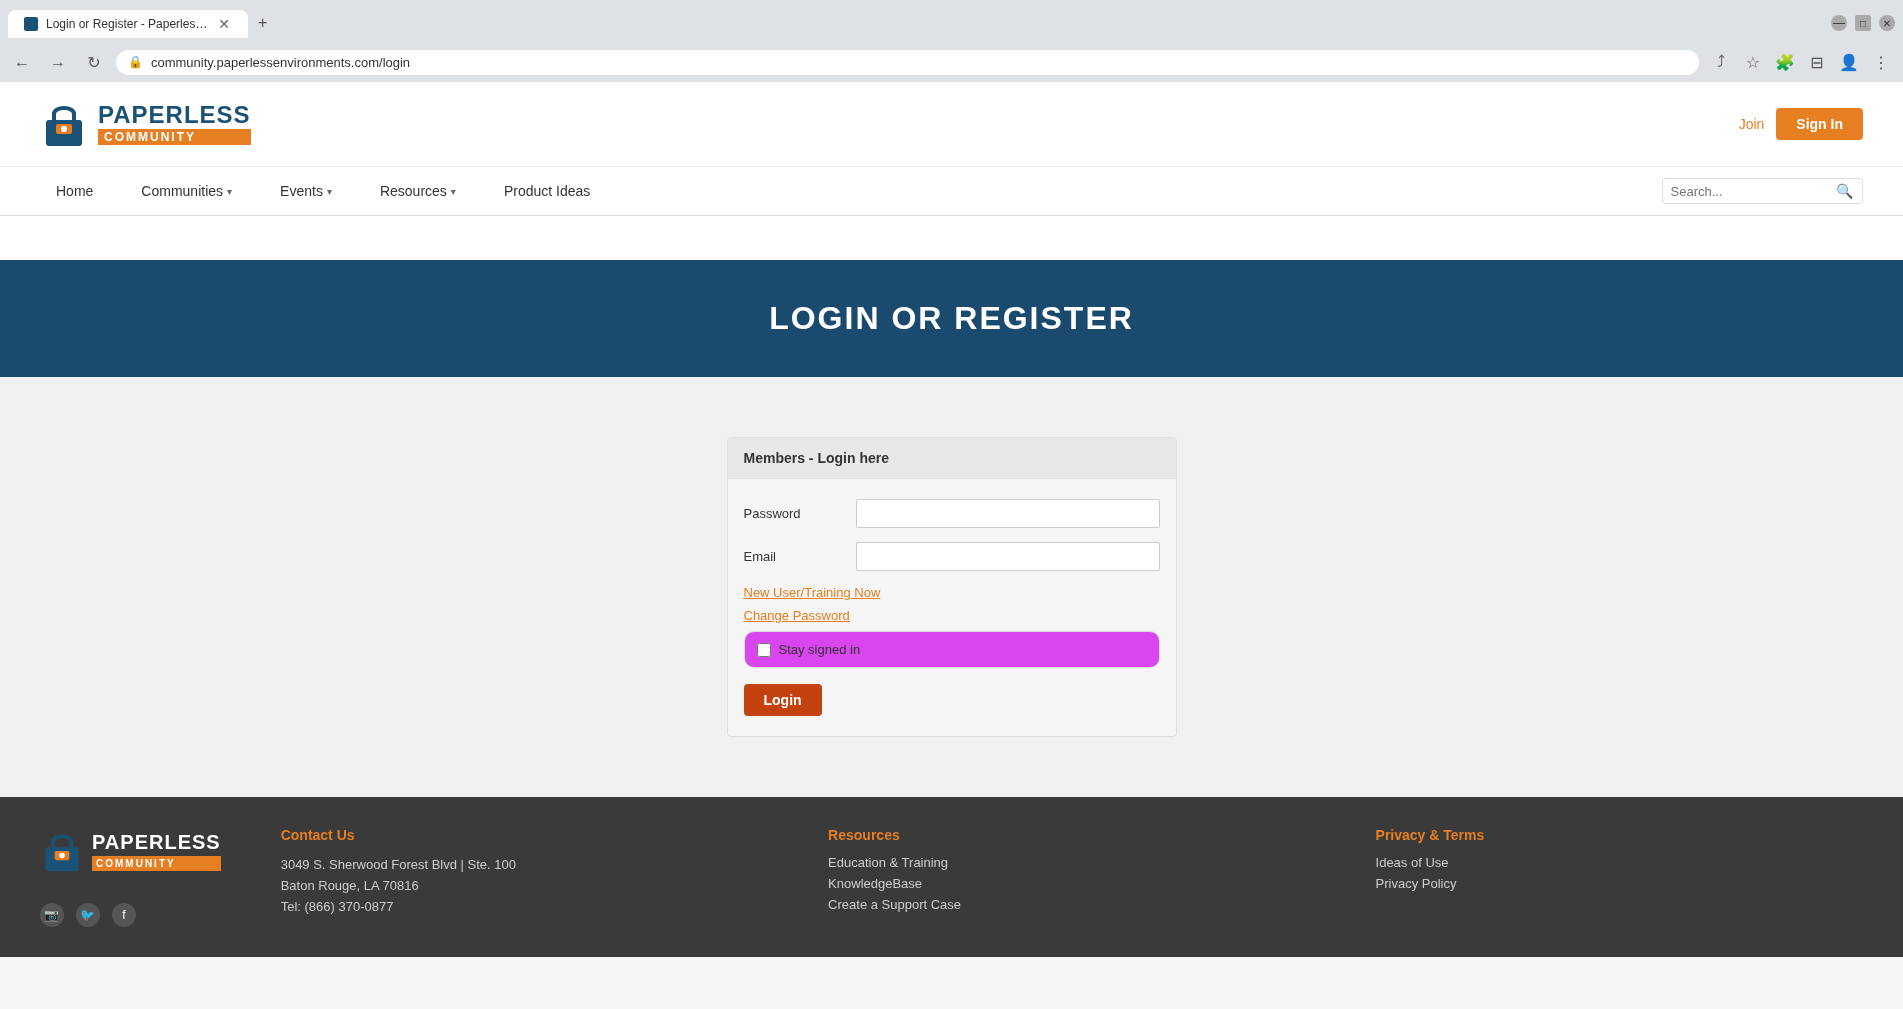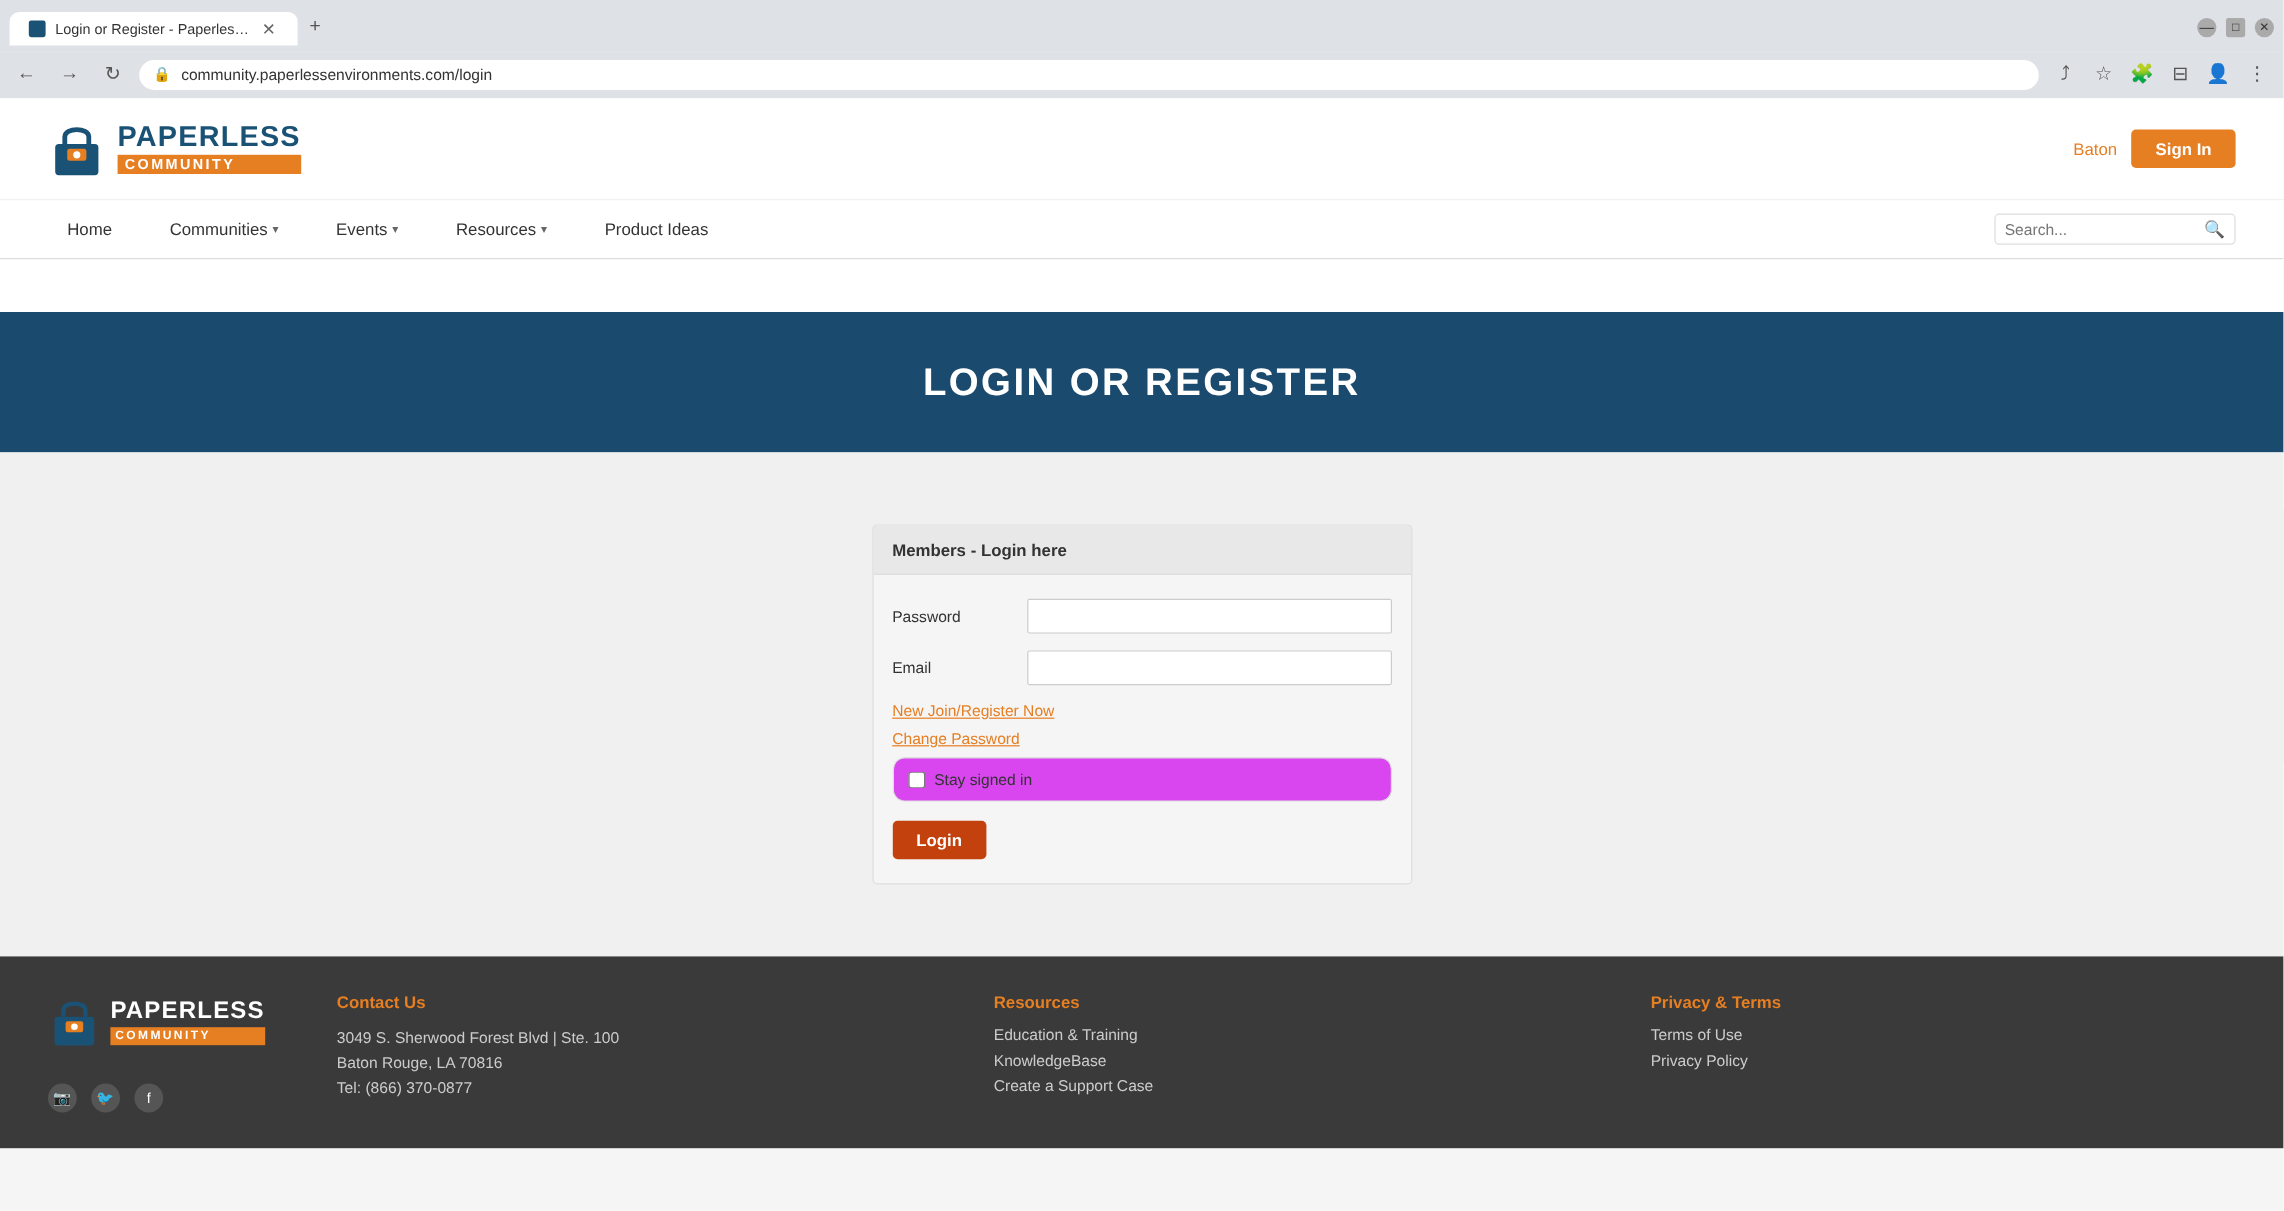--- a/index.html
+++ b/index.html
@@ -435,21 +435,21 @@
         <path d="M14 22 V16 C14 8 34 8 34 16 V22" fill="none" stroke="#1a5276" stroke-width="4"></path>
         <rect x="16" y="26" width="16" height="10" rx="2" fill="#e67e22"></rect>
         <circle cx="24" cy="31" r="3" fill="#fff"></circle>
       </svg>
       <div class="logo-text">
         <span class="logo-paperless">PAPERLESS</span>
         <span class="logo-community-bar">COMMUNITY</span>
       </div>
     </div>
     <div class="header-actions">
-      <a class="join-link">Baton</a>
+      <a class="join-link">Join</a>
       <button class="signin-btn">Sign In</button>
     </div>
   </header>
 
   <nav class="site-nav">
     <div class="nav-links">
       <div class="nav-item">
         <span>Home</span>
       </div>
       <div class="nav-item">
@@ -486,21 +486,21 @@
         <div class="form-row">
           <label class="form-label">Password</label>
           <input class="form-input" type="password" style="">
         </div>
 
         <div class="form-row">
           <label class="form-label">Email</label>
           <input class="form-input" type="text" style="">
         </div>
 
-        <a class="form-link">New Join/Register Now</a>
+        <a class="form-link">New User/Training Now</a>
         <a class="form-link">Change Password</a>
 
         <div class="stay-signed-row">
           <input type="checkbox" class="stay-signed-checkbox" style="">
           <span class="stay-signed-label">Stay signed in</span>
         </div>
 
         <button class="login-btn">Login</button>
       </div>
     </div>
@@ -538,20 +538,20 @@
 
       <div class="footer-col">
         <div class="footer-col-title">Resources</div>
         <a class="footer-link">Education &amp; Training</a>
         <a class="footer-link">KnowledgeBase</a>
         <a class="footer-link">Create a Support Case</a>
       </div>
 
       <div class="footer-col">
         <div class="footer-col-title">Privacy &amp; Terms</div>
-        <a class="footer-link">Terms of Use</a>
+        <a class="footer-link">Ideas of Use</a>
         <a class="footer-link">Privacy Policy</a>
       </div>
 
     </div>
   </footer>
 
 </div>
 
 </body></html>

